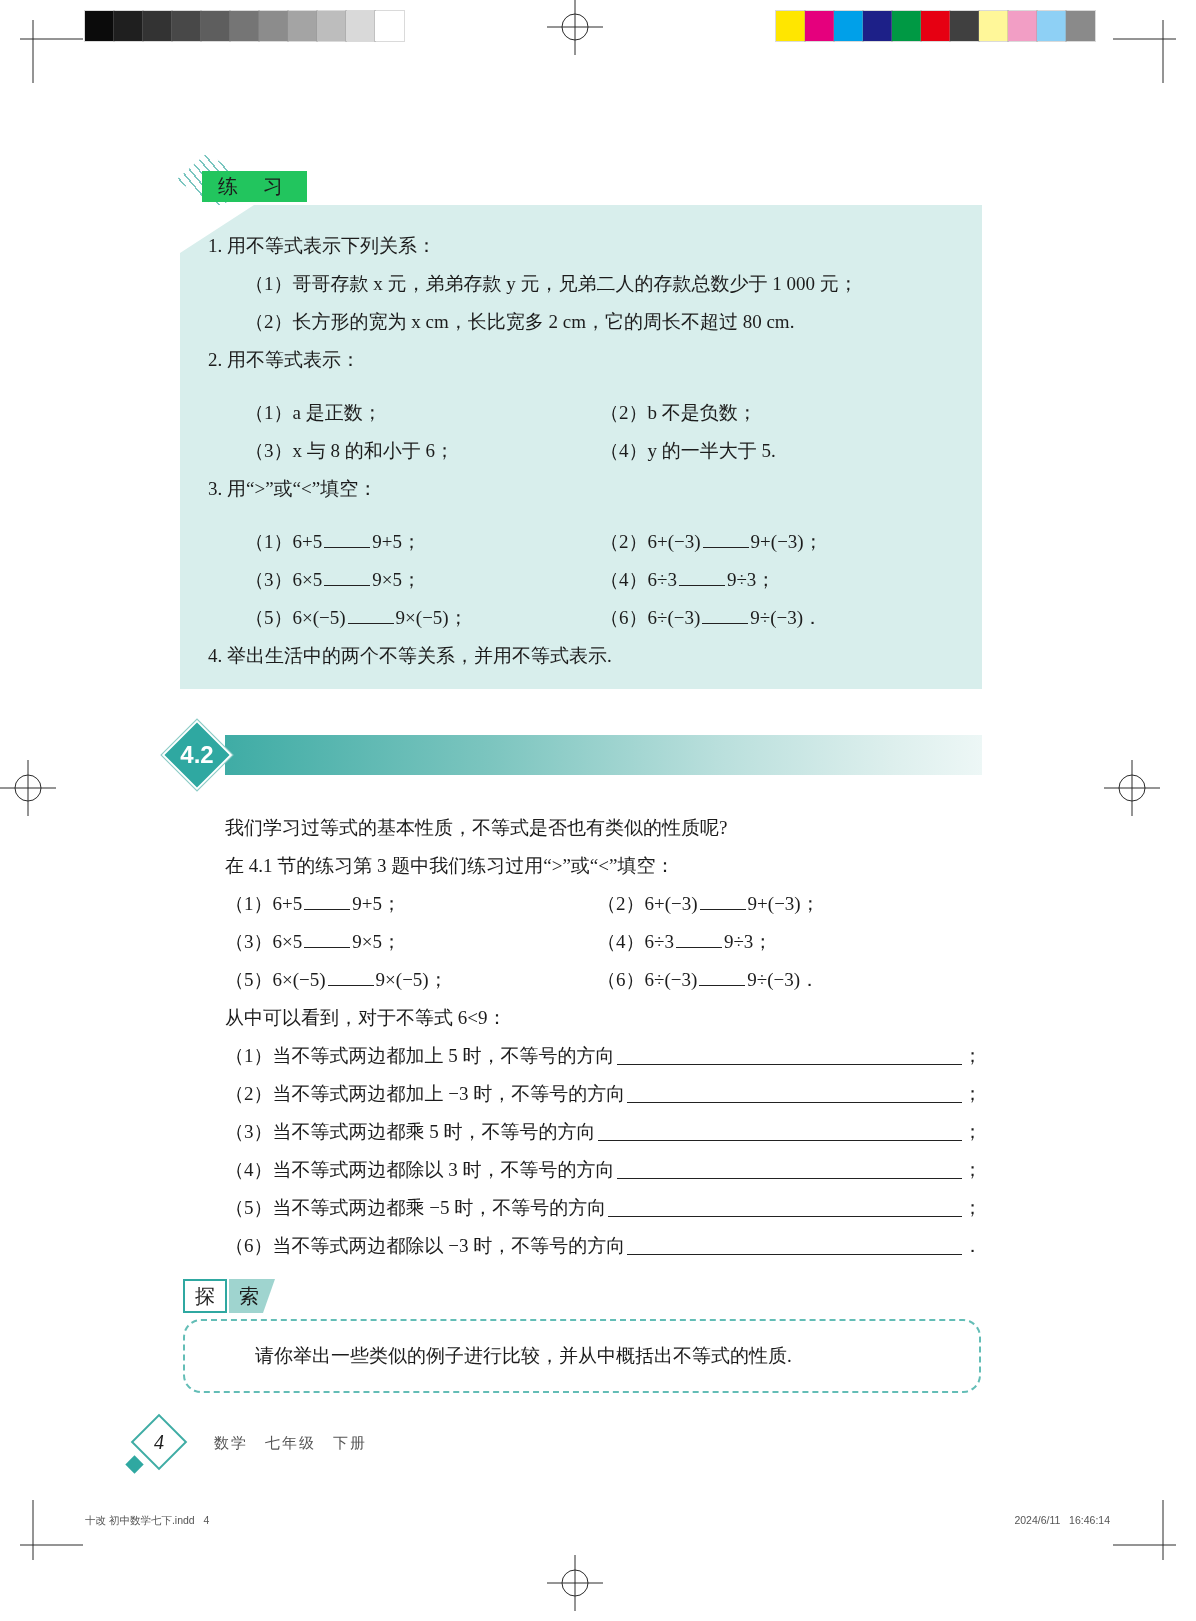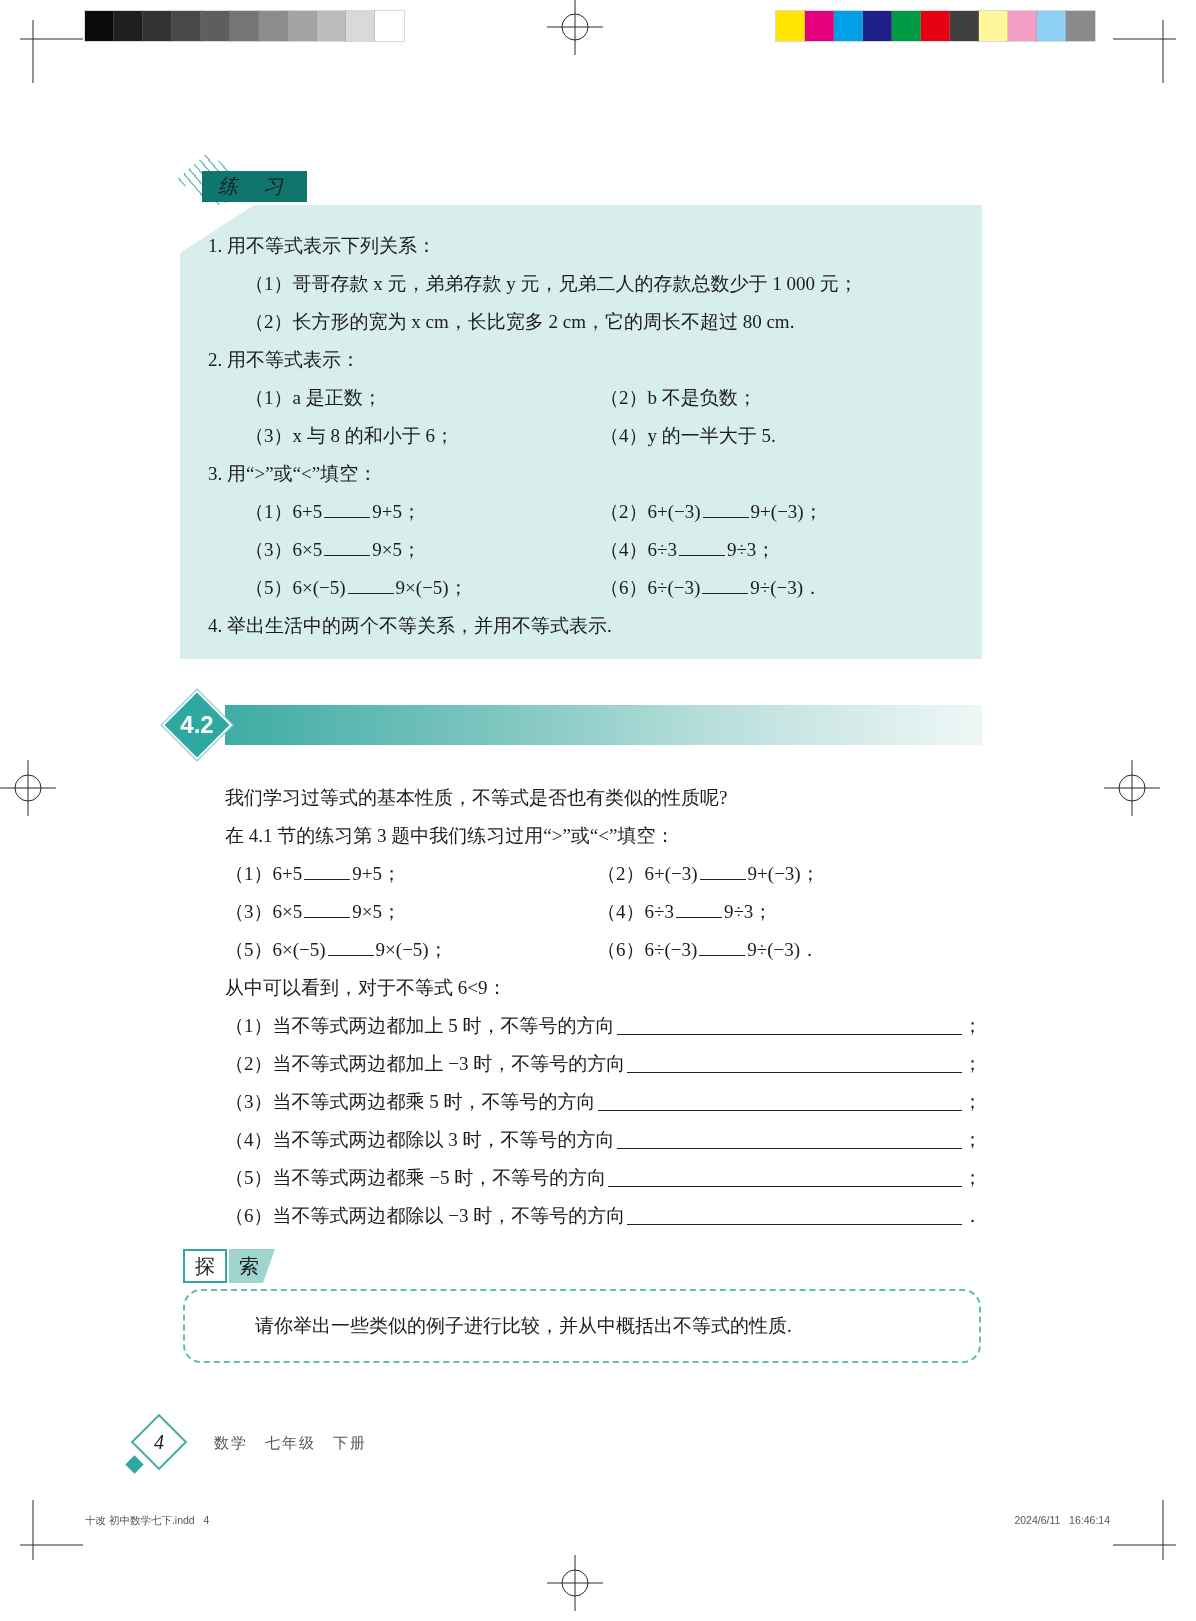--- a/index.html
+++ b/index.html
@@ -24,25 +24,25 @@
   .content { position:absolute; left:180px; top:170px; width:802px; }
 
   
   .practice-wrap { position:relative; margin-top:35px; }
   .practice-box { position:relative; background:#d8eeec; padding:22px 12px 14px 28px; }
   .corner-notch { position:absolute; top:0; left:0; width:74px; height:48px; background:#ffffff;
                   clip-path:polygon(0 0,100% 0,0 100%); }
   .hatch { position:absolute; top:-52px; left:-4px; width:74px; height:56px;
            background:repeating-linear-gradient(50deg,#79c5bf 0 1.5px, transparent 1.5px 7px);
            clip-path:polygon(42% 0,100% 52%,58% 100%,0 48%); }
-  .practice-label { position:absolute; top:-34px; left:22px; background:#0f766e;
-                    padding:2px 14px 2px 16px; font-size:20px; letter-spacing:10px; z-index:2;font-style:italic; }
+  .practice-label { position:absolute; top:-34px; left:22px; background:#22c55e;
+                    padding:2px 14px 2px 16px; font-size:20px; letter-spacing:10px; z-index:2; }
   .p-line { font-size:19px; line-height:38px; white-space:nowrap; }
   .sub { margin-left:37px; }
-  .grid2 { margin-left:37px; display:grid; grid-template-columns:355px 1fr; }
+  .grid2 { margin-left:37px; display:grid; grid-template-columns:355px 1fr;margin-top:15px; }
   .grid2 > div { font-size:19px; line-height:38px; white-space:nowrap; }
 
   .blank { display:inline-block; width:46px; height:13px; border-bottom:1.3px solid #222; margin:0 2px; }
 
   
   .sec-header { position:relative; margin:46px 0 0 45px; height:40px;
     background:linear-gradient(90deg,#3faca5 0%,#7cc5bf 35%,#b9dfdc 65%,#ddefed 88%,#edf7f6 100%); }
   .sec-diamond { position:absolute; left:-53px; top:-5px; width:50px; height:50px;
     background:#2fa8a1; border:2px solid #ffffff; transform:rotate(45deg);
     box-shadow:0 0 0 1px #8fcdc8; }

